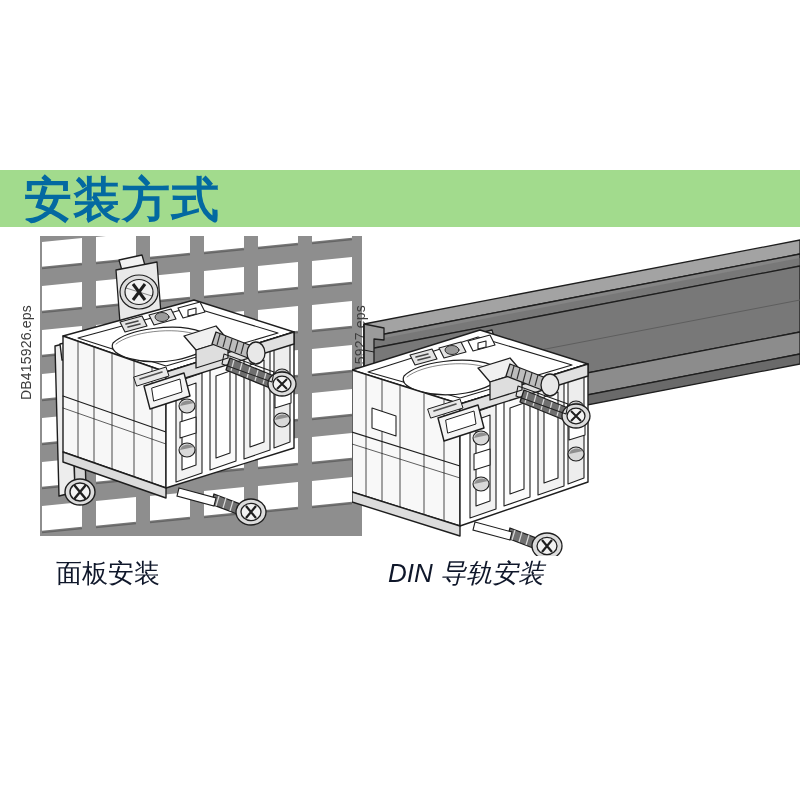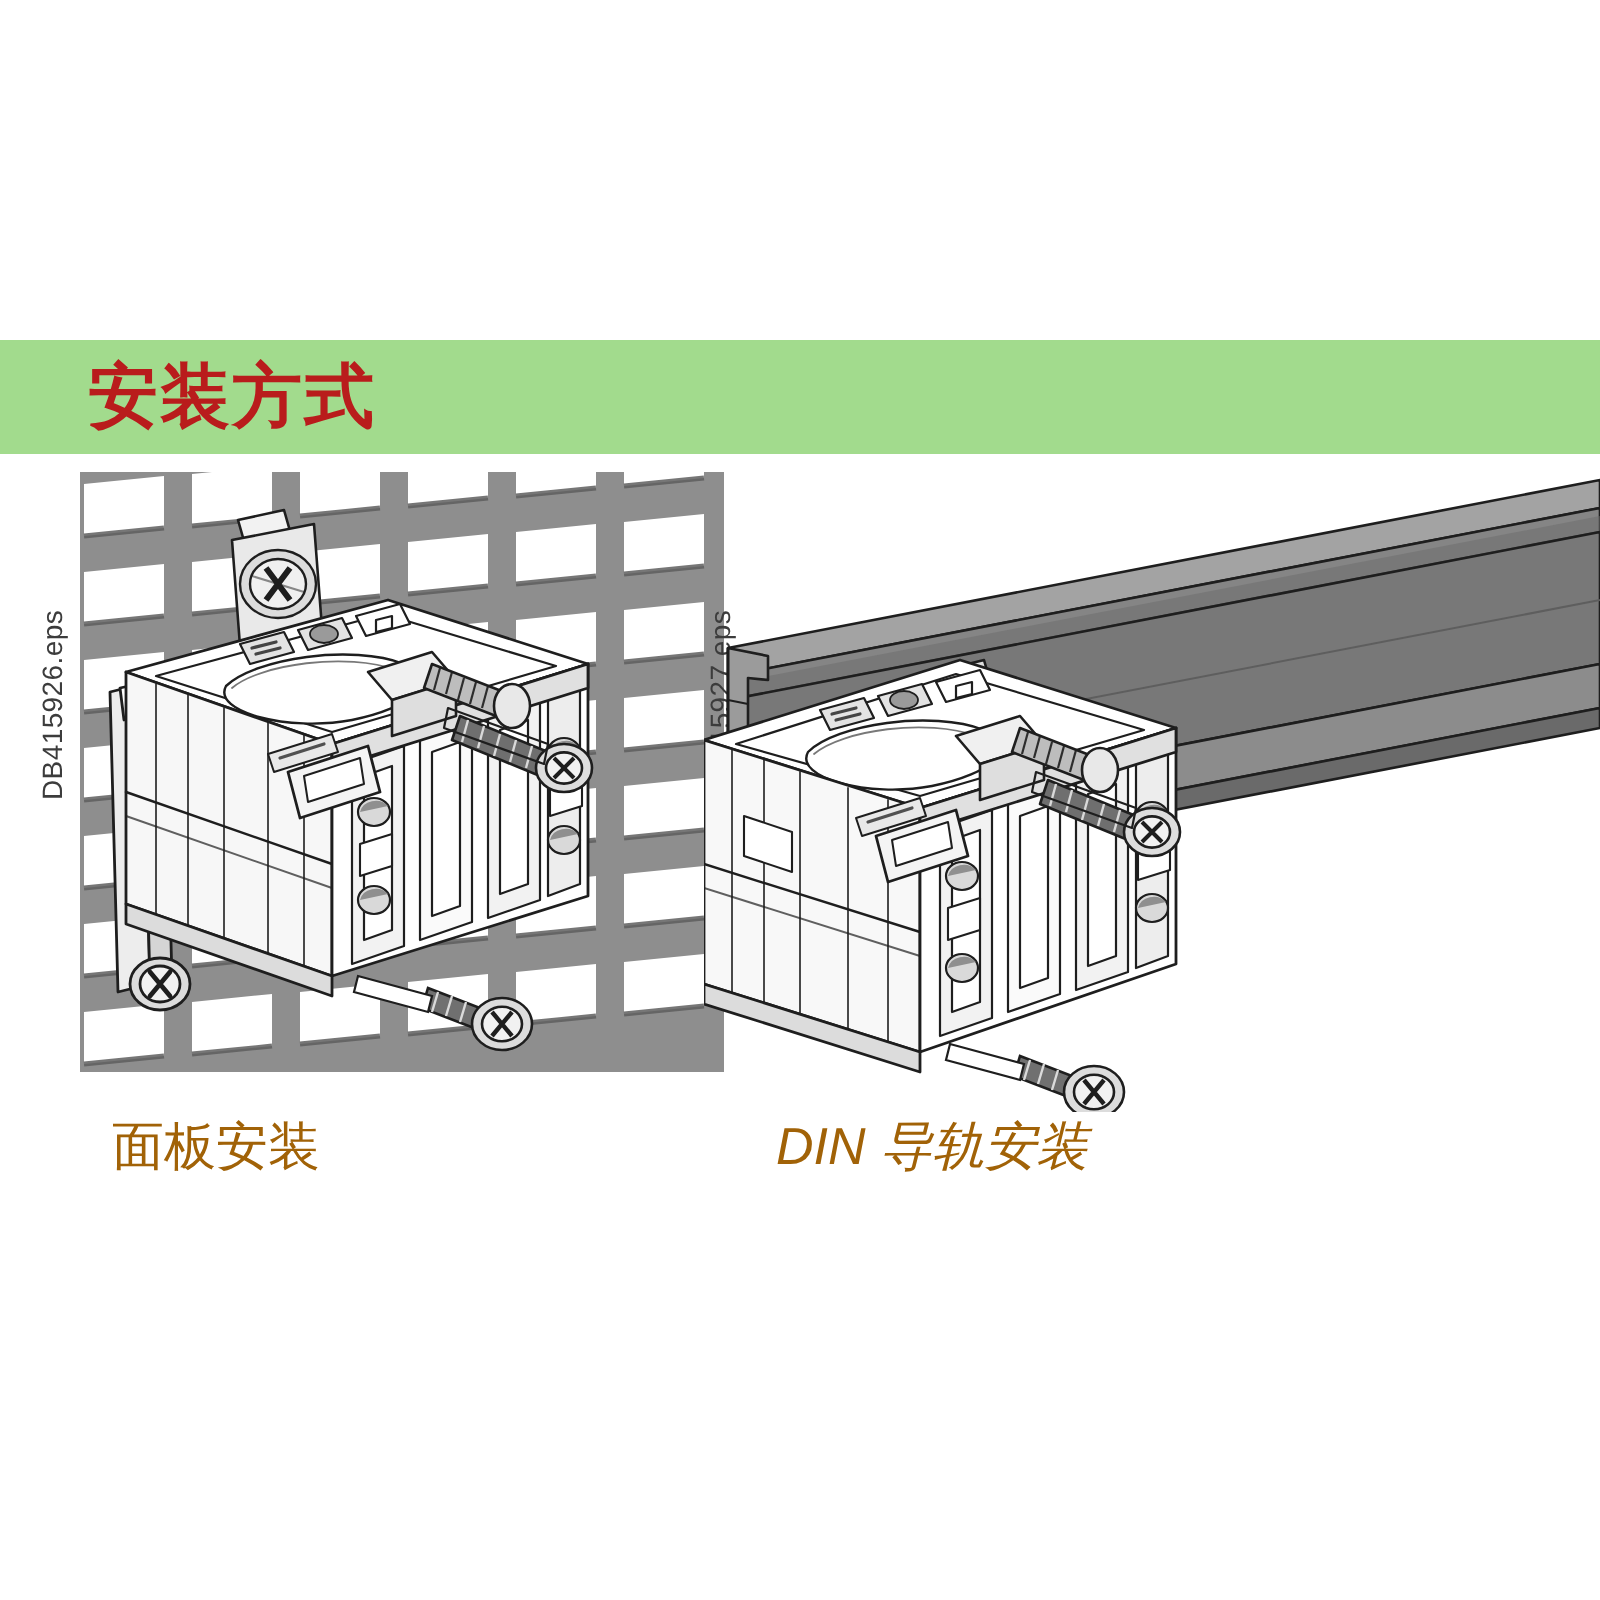--- a/index.html
+++ b/index.html
@@ -31,26 +31,25 @@
     height: 57px;
     background: #a2db8d;
   }
   .banner-title {
     position: absolute;
     left: 24px;
     top: 50%;
     transform: translateY(-50%);
     font-family: "DejaVu Sans", "Liberation Sans", sans-serif;
     font-weight: bold;
-    font-size: 35px;
+    font-size: 48px;
     line-height: 44px;
     letter-spacing: 1px;
-    color: #b91c1c;
+    color: #0369a1;
     white-space: nowrap;
-    margin-left: 20px;
   }
 
   
   .figure {
     position: absolute;
   }
   .fig-left  { left: 16px;  top: 236px; width: 346px; height: 320px; }
   .fig-right { left: 352px; top: 236px; width: 448px; height: 320px; }
 
   .eps-label {
@@ -73,21 +72,21 @@
   .fig-art {
     position: absolute;
     left: 0;
     top: 0;
   }
 
   .caption {
     position: absolute;
     font-size: 26px;
     font-weight: 500;
-    color: #a16207;
+    color: #0f172a;
     white-space: nowrap;
   }
   .cap-left  { left: 56px;  top: 556px; }
   .cap-right { left: 388px; top: 556px; font-style: italic; }
 </style>
 </head>
 <body>
 
 <div id="page">
 

